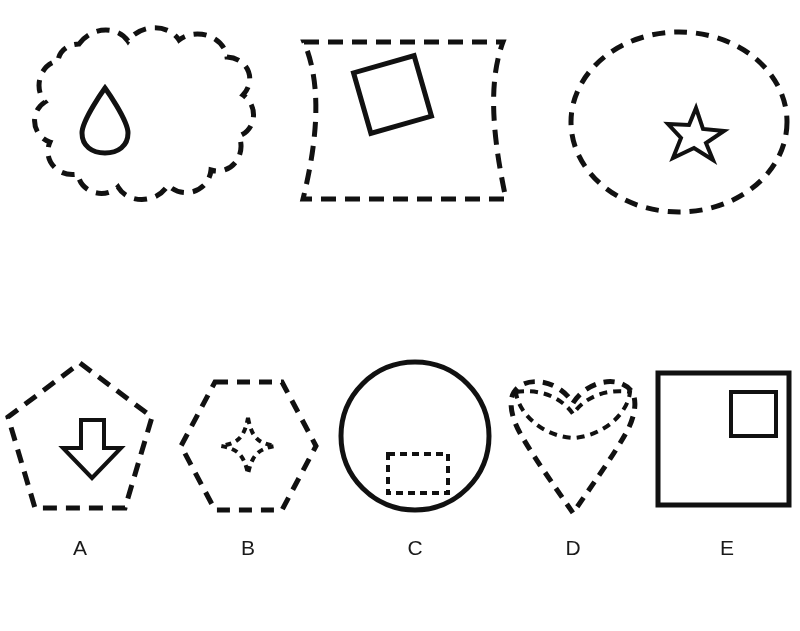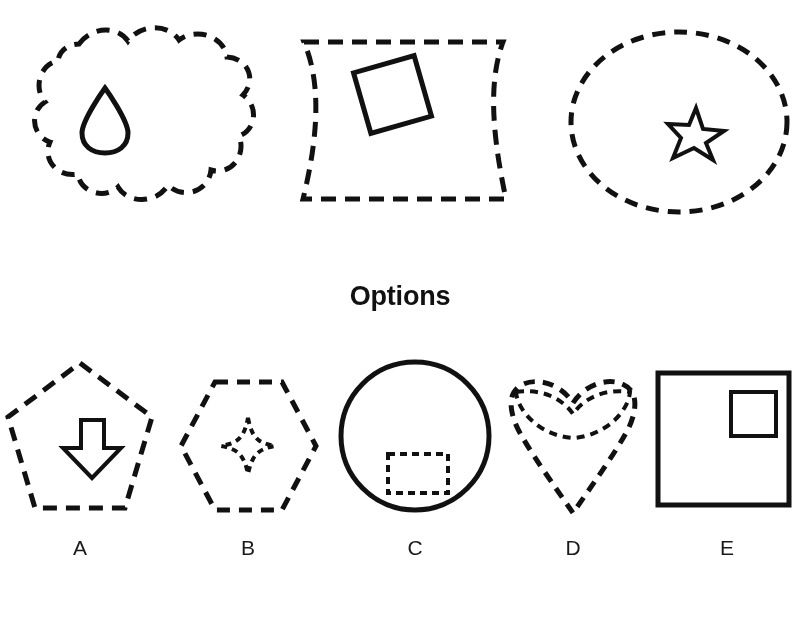--- a/index.html
+++ b/index.html
@@ -150,21 +150,20 @@
                C 628 413, 604 436, 573 438
                C 542 436, 518 413, 516 392 Z"></path>
     </g>
 
     <g>
       <rect x="658" y="373" width="131" height="132" fill="none" stroke="#111111" stroke-width="5"></rect>
       <rect x="731" y="392" width="45" height="44" fill="none" stroke="#111111" stroke-width="4"></rect>
     </g>
   </svg>
 
-  <div class="heading">Options</div>
 
   <div class="opt-label" style="left:50px; top:536px;">A</div>
 
   <div class="opt-label" style="left:218px; top:536px;">B</div>
 
   <div class="opt-label" style="left:385px; top:536px;">C</div>
 
   <div class="opt-label" style="left:543px; top:536px;">D</div>
 
   <div class="opt-label" style="left:697px; top:536px;">E</div>

